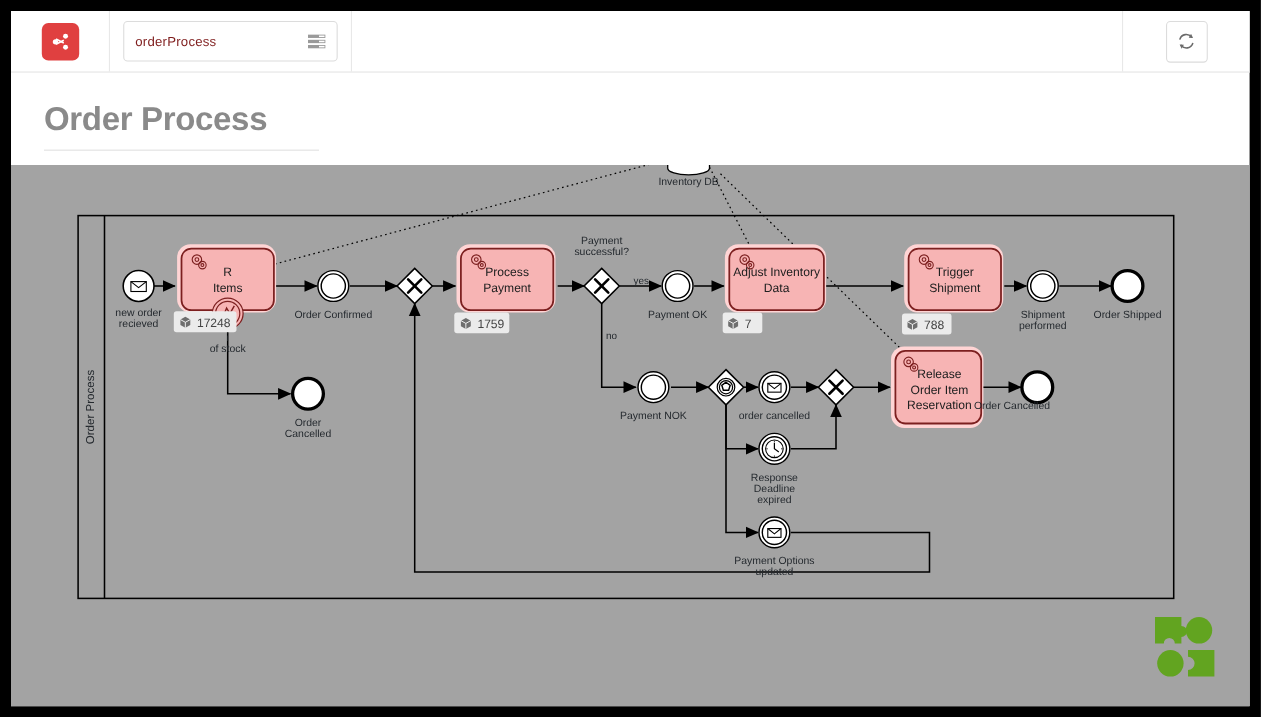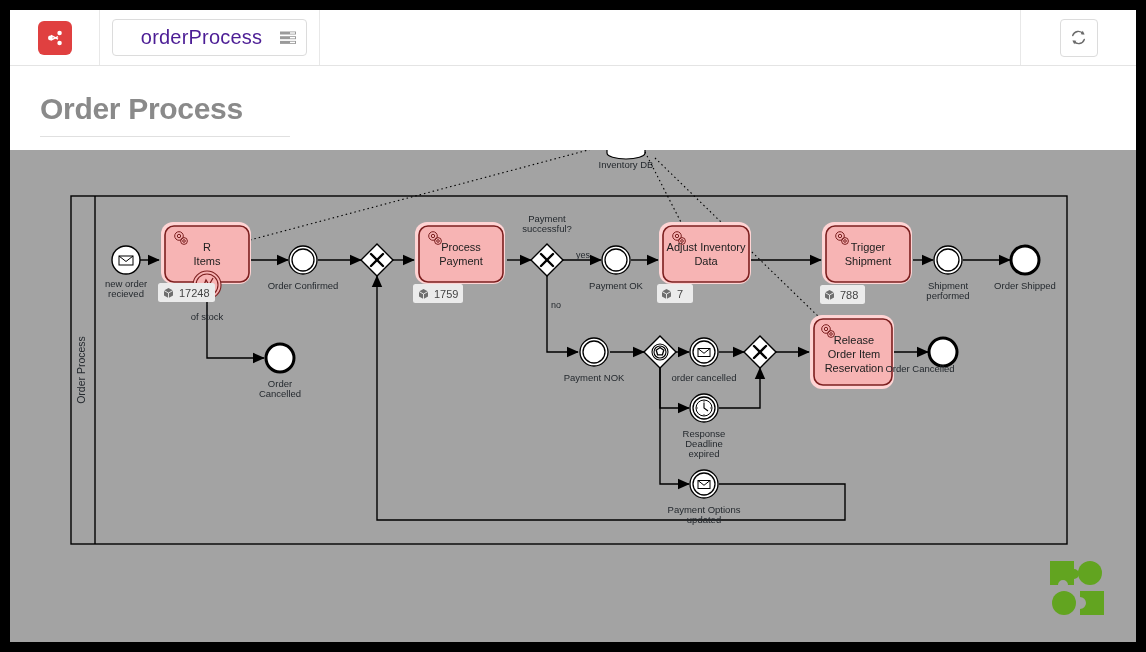--- a/index.html
+++ b/index.html
@@ -44,24 +44,23 @@
     margin-left: 12px;
     width: 195px; height: 37px;
     border: 1px solid #dcdcdc;
     border-radius: 4px;
     background: #fff;
     display: flex; align-items: center;
     padding: 0 10px;
   }
   #name-value {
     flex: 1;
-    font-size: 20px;
-    color: #4c1d95;
+    font-size: 12px;
+    color: #7f1d1d;
     letter-spacing: .2px;
-    text-align: center;
   }
   #list-icon { width: 16px; height: 14px; display: block; }
   #refresh-cell {
     position: absolute; right: 0; top: 0;
     width: 116px; height: 55px;
     border-left: 1px solid #e8e8e8;
     display: flex; align-items: center; justify-content: center;
   }
   #refresh-btn {
     width: 38px; height: 38px;

